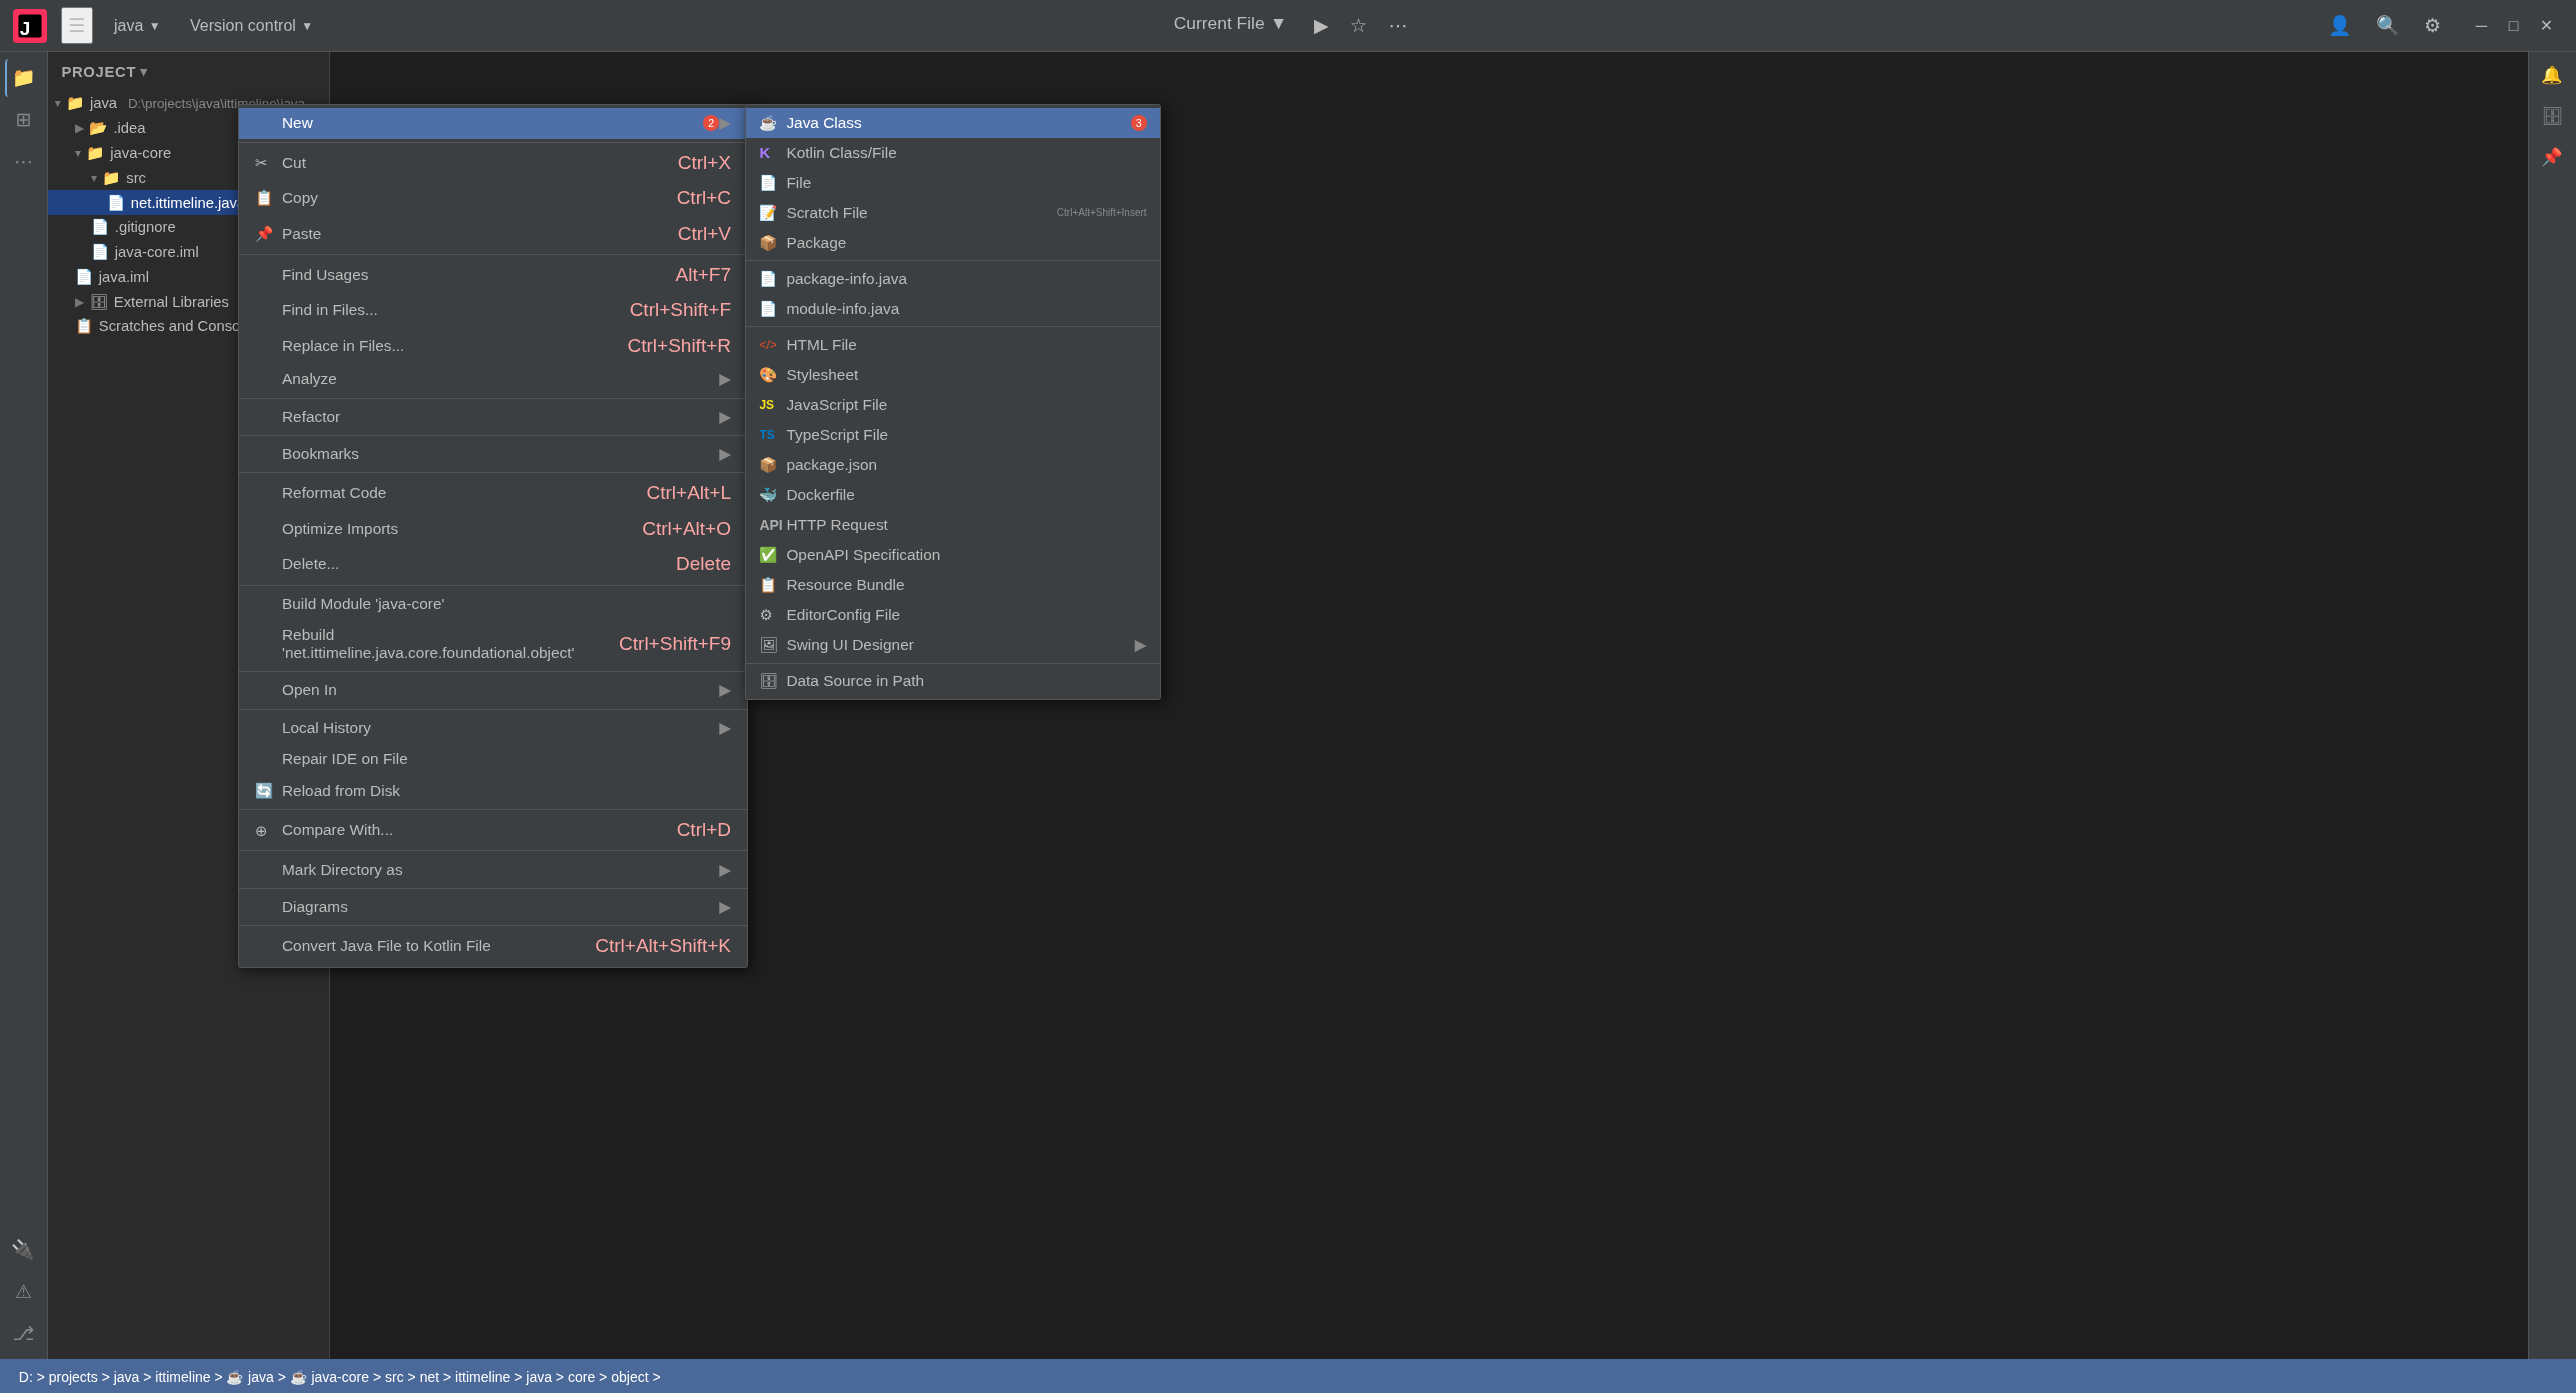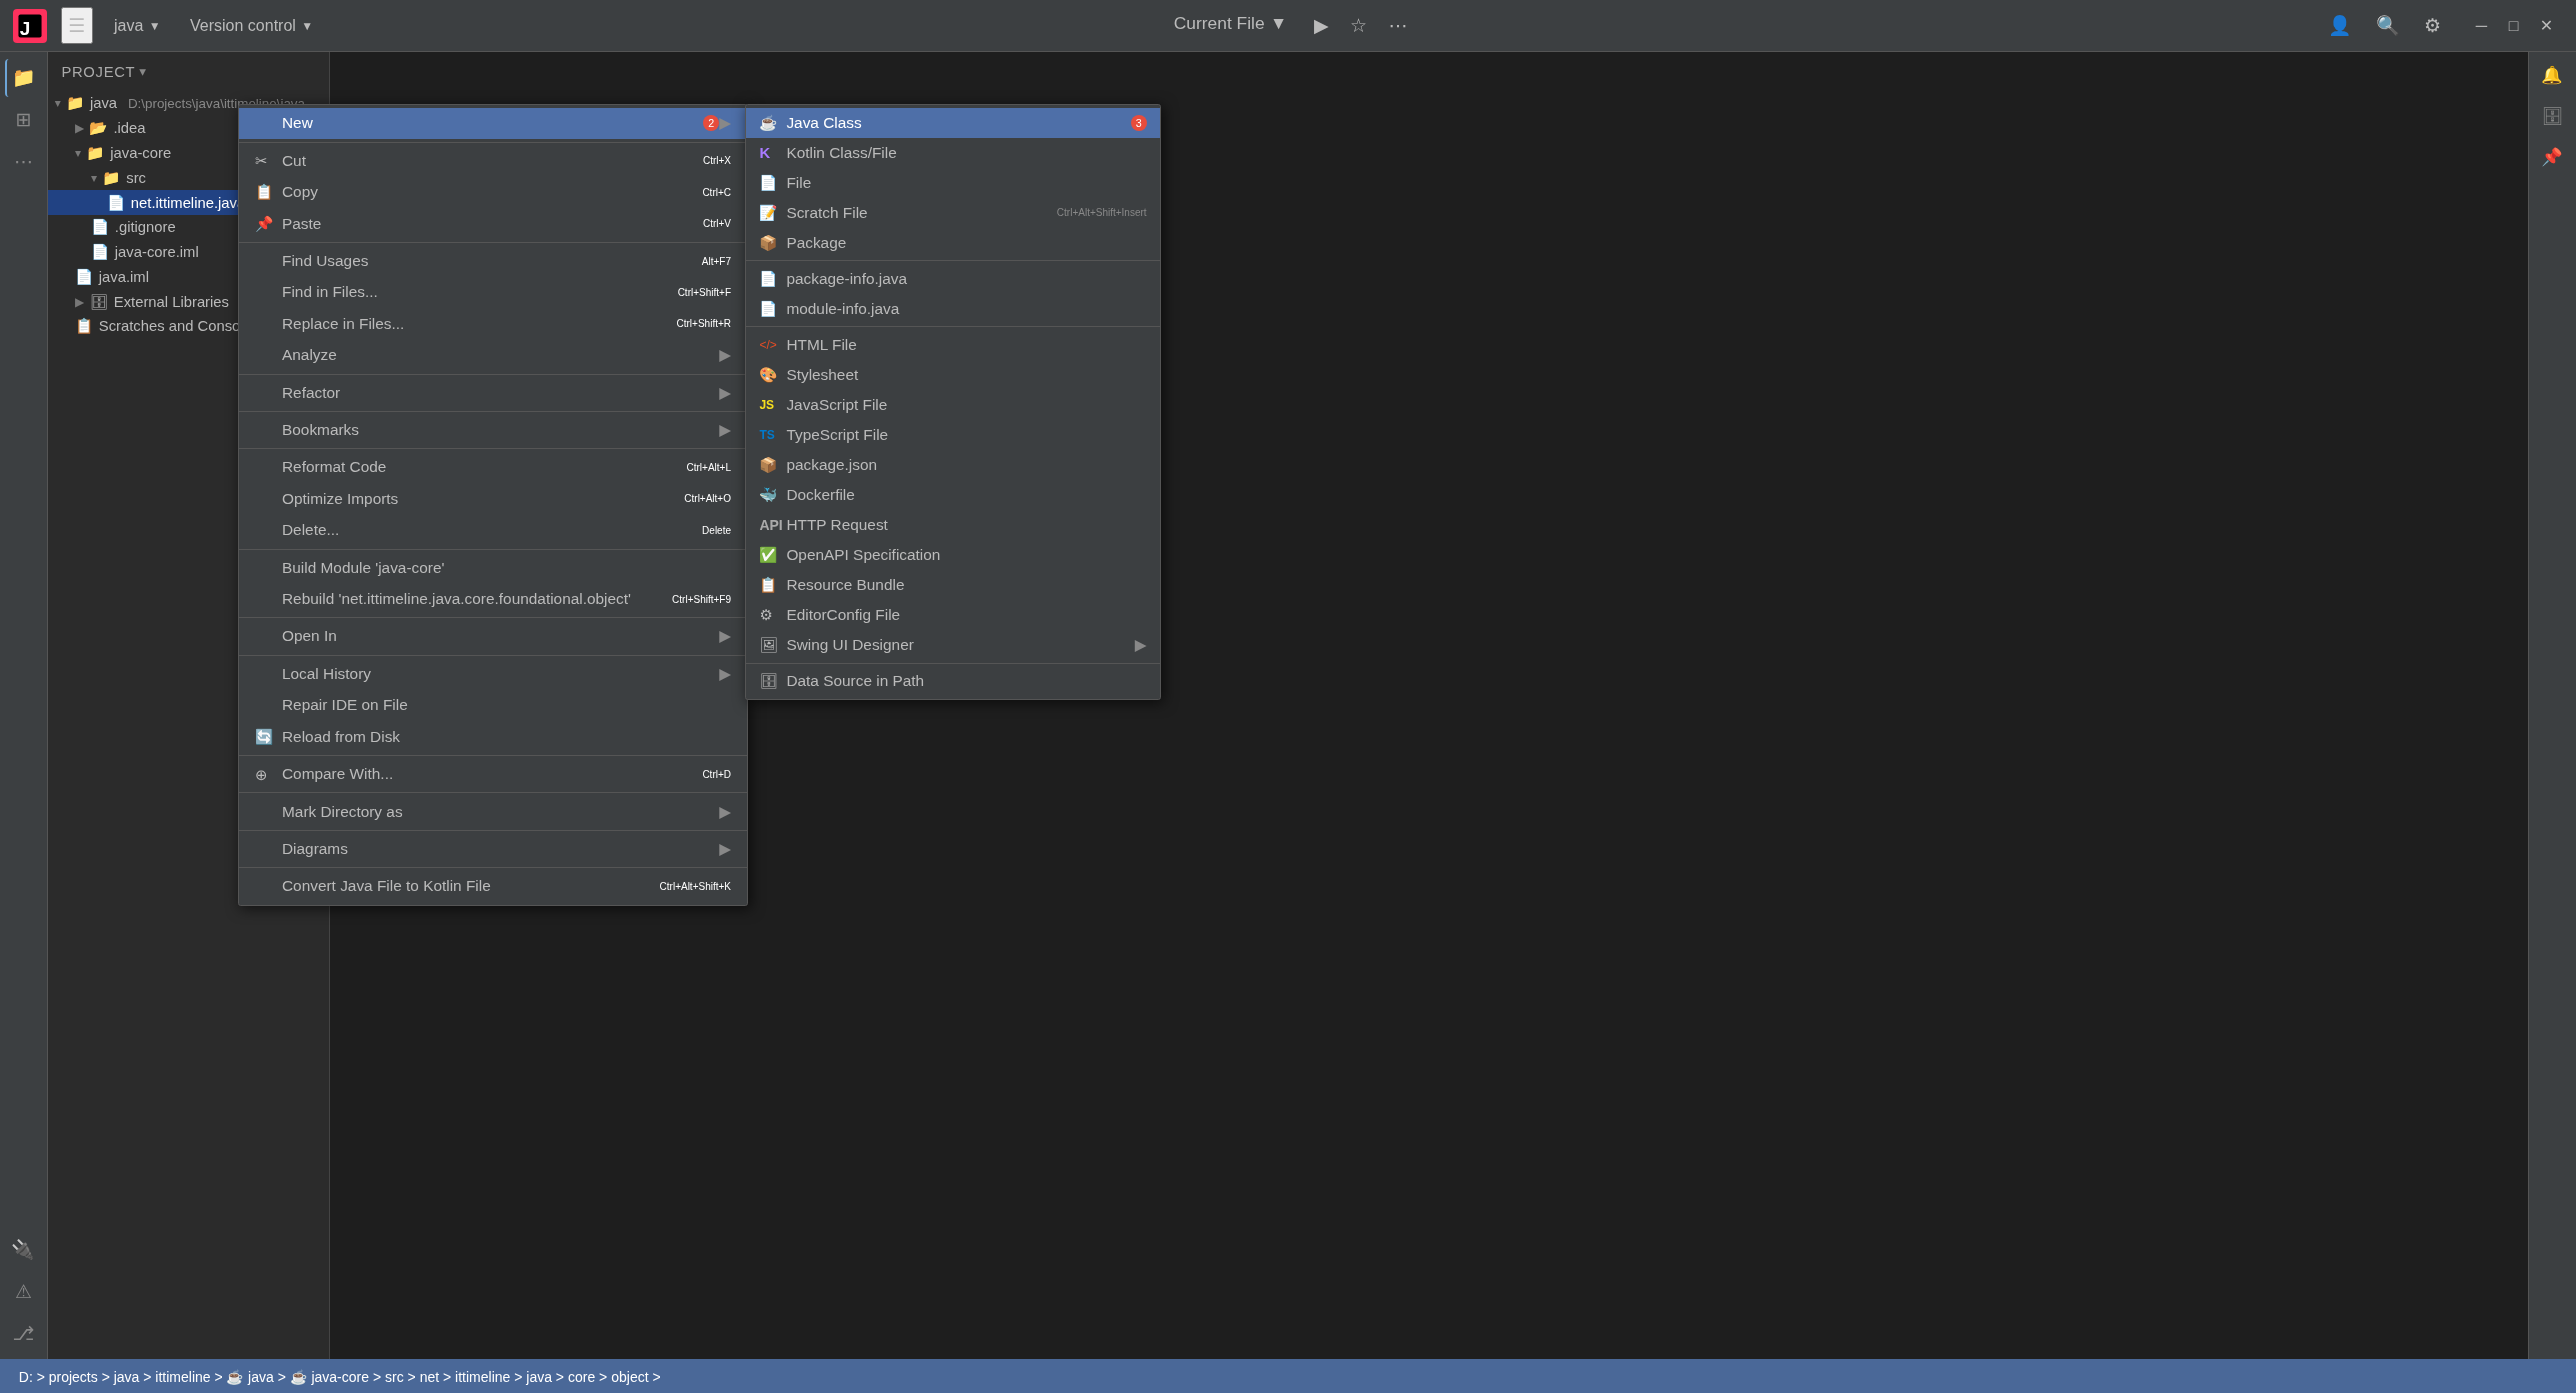--- a/index.html
+++ b/index.html
@@ -142,21 +142,21 @@
       border-right: 0.7px solid #444;
       overflow: hidden;
       position: relative;
     }
     .sidebar-header {
       height: 39px;
       display: flex;
       align-items: center;
       padding: 0 13.4px;
       font-size: 14.8px;
-      font-weight: normal;
+      font-weight: bold;
       color: #aaa;
       text-transform: uppercase;
       letter-spacing: 0.7px;
     }
     .tree-item {
       display: flex;
       align-items: center;
       gap: 5.4px;
       padding: 3.4px 0;
       padding-left: 13.4px;
@@ -208,22 +208,22 @@
     }
     .menu-item.highlighted { background: #4e6fa8; color: #fff; }
     .menu-item .menu-icon {
       width: 19px;
       margin-right: 8px;
       font-size: 14.8px;
       flex-shrink: 0;
     }
     .menu-item .menu-label { flex: 1; }
     .menu-item .menu-shortcut {
-      font-size: 10px;
-      color: #ffffff;
+      font-size: 19px;
+      color: #fca5a5;
       margin-left: 20px;
     }
     .menu-item .menu-arrow { margin-left: auto; color: #888; }
     .menu-separator {
       height: 0.7px;
       background: #555;
       margin: 2.7px 0;
     }
     .menu-item .badge-inline {
       background: #e74c3c;

